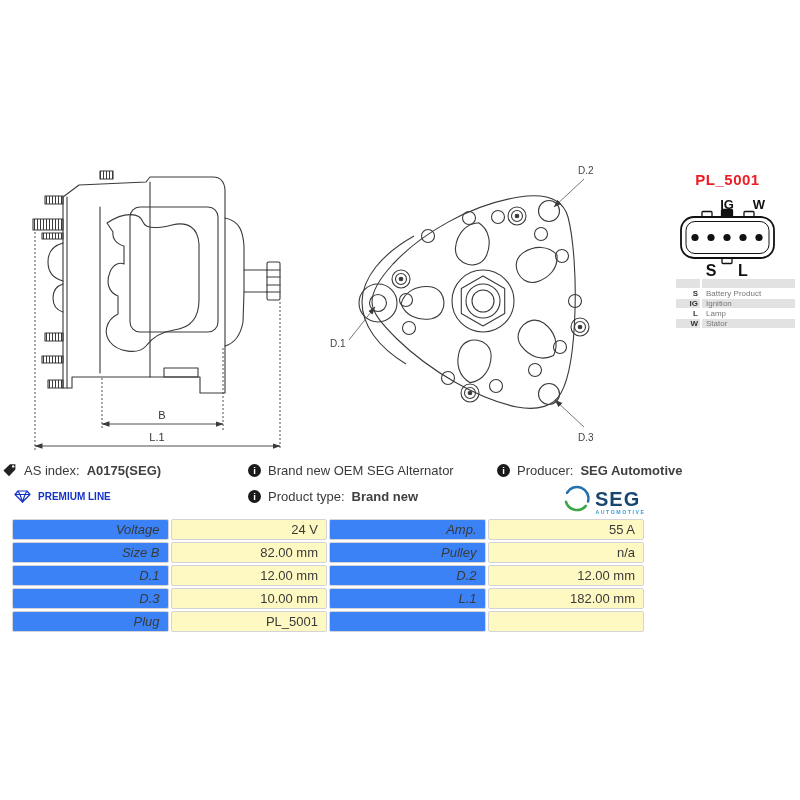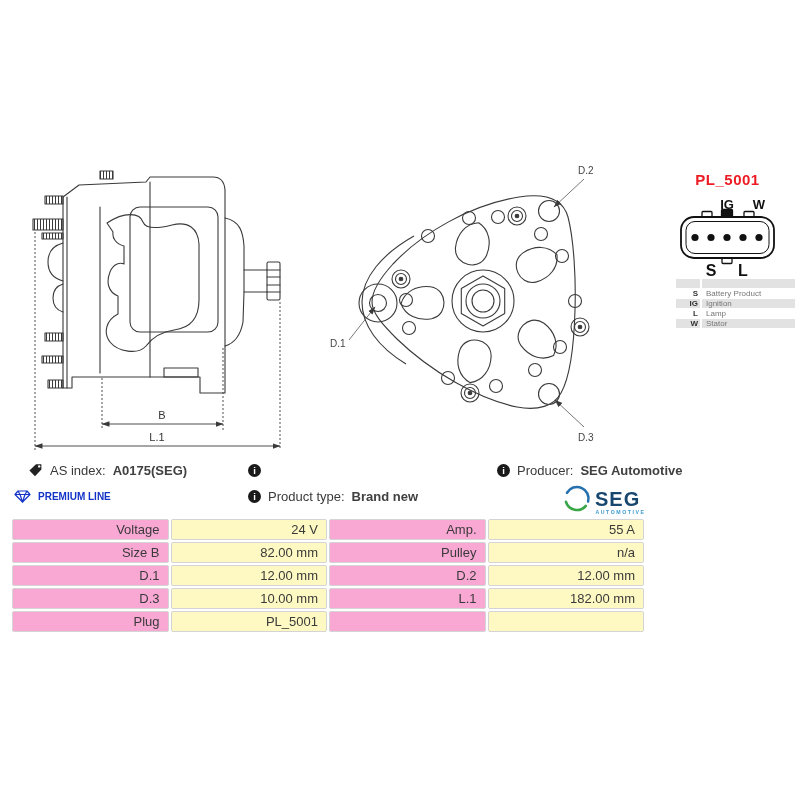--- a/index.html
+++ b/index.html
@@ -26,21 +26,21 @@
   .inf b{color:#404040;}
   .iico{display:inline-flex;flex:none;width:13px;height:13px;border-radius:50%;background:#1a1a1a;
         color:#fff;font-size:9.5px;font-weight:bold;align-items:center;justify-content:center;}
   .premium{color:#1434c8;font-weight:bold;font-size:10px;text-decoration:none;}
 
   
   .specs{position:absolute;left:10px;top:517px;width:636px;border-collapse:separate;
          border-spacing:2px;table-layout:fixed;font-size:13px;color:#3a3a3a;}
   .specs td{height:19px;border:1px solid #d4d4d4;border-radius:2px;text-align:right;
             padding:0 8px 0 0;overflow:hidden;}
-  .specs td.lbl{background:#f9a8d4;}
+  .specs td.lbl{background:#3b82f6;font-style:italic;}
   .specs td.val{background:#fef9c3;}
 </style>
 </head>
 <body>
 
 <div class="canvas">
 
   <svg class="draw" style="left:28px;top:168px;" width="262" height="292" viewBox="28 168 262 292">
     <defs>
       <pattern id="hatch" width="3" height="12" patternUnits="userSpaceOnUse">
@@ -200,41 +200,42 @@
     <div class="lg-row">
       <div class="lg-key">L</div>
       <div class="lg-desc">Lamp</div>
       </div>
     <div class="lg-row">
       <div class="lg-key">W</div>
       <div class="lg-desc">Stator</div>
       </div>
   </div>
 
-  <div class="inf" style="left:28px;top:462px;">
+  <div class="inf" style="left:2px;top:462px;">
     <svg width="15" height="15" viewBox="0 0 15 15">
       <path d="M8,1.2 L13.4,1.2 L13.4,6.6 L7,13.2 L1.4,7.6 Z" fill="#222"></path>
       <circle cx="11.2" cy="3.4" r="1.2" fill="#fff"></circle>
     </svg>
     <span>AS index:</span>
     <b>A0175(SEG)</b>
   </div>
 
   <div class="inf" style="left:14px;top:488px;">
     <svg width="17" height="13" viewBox="0 0 17 13">
       <g stroke="#1434c8" stroke-width="1.2" fill="none" stroke-linejoin="round">
         <path d="M4,1 L13,1 L16,4.5 L8.5,12 L1,4.5 Z"></path>
         <path d="M1,4.5 L16,4.5 M6,4.5 L8.5,12 L11,4.5 M4,1 L6,4.5 M13,1 L11,4.5"></path>
       </g>
     </svg>
     <span class="premium">PREMIUM LINE</span>
   </div>
 
   <div class="inf" style="left:248px;top:462px;">
     <span class="iico">i</span>
+    <span>Brand new OEM SEG Alternator</span>
   </div>
 
   <div class="inf" style="left:248px;top:488px;">
     <span class="iico">i</span>
     <span>Product type:</span>
     <b>Brand new</b>
   </div>
 
   <div class="inf" style="left:497px;top:462px;">
     <span class="iico">i</span>

